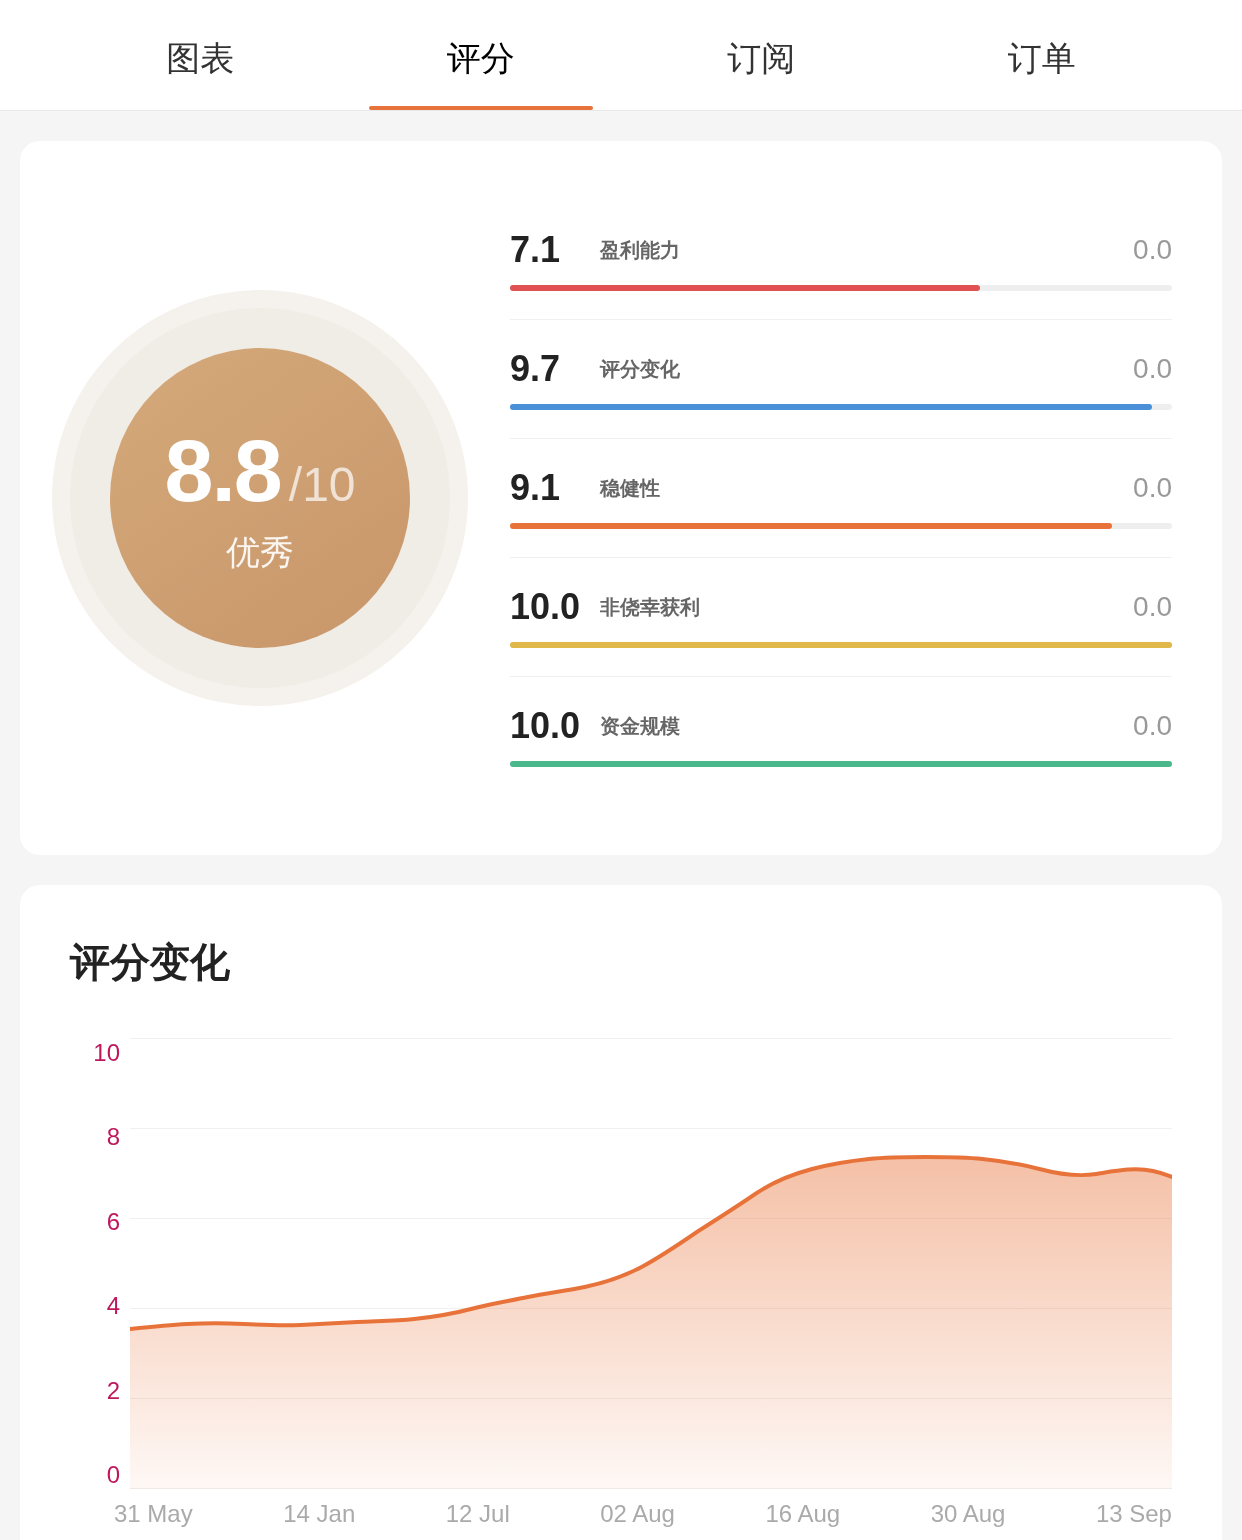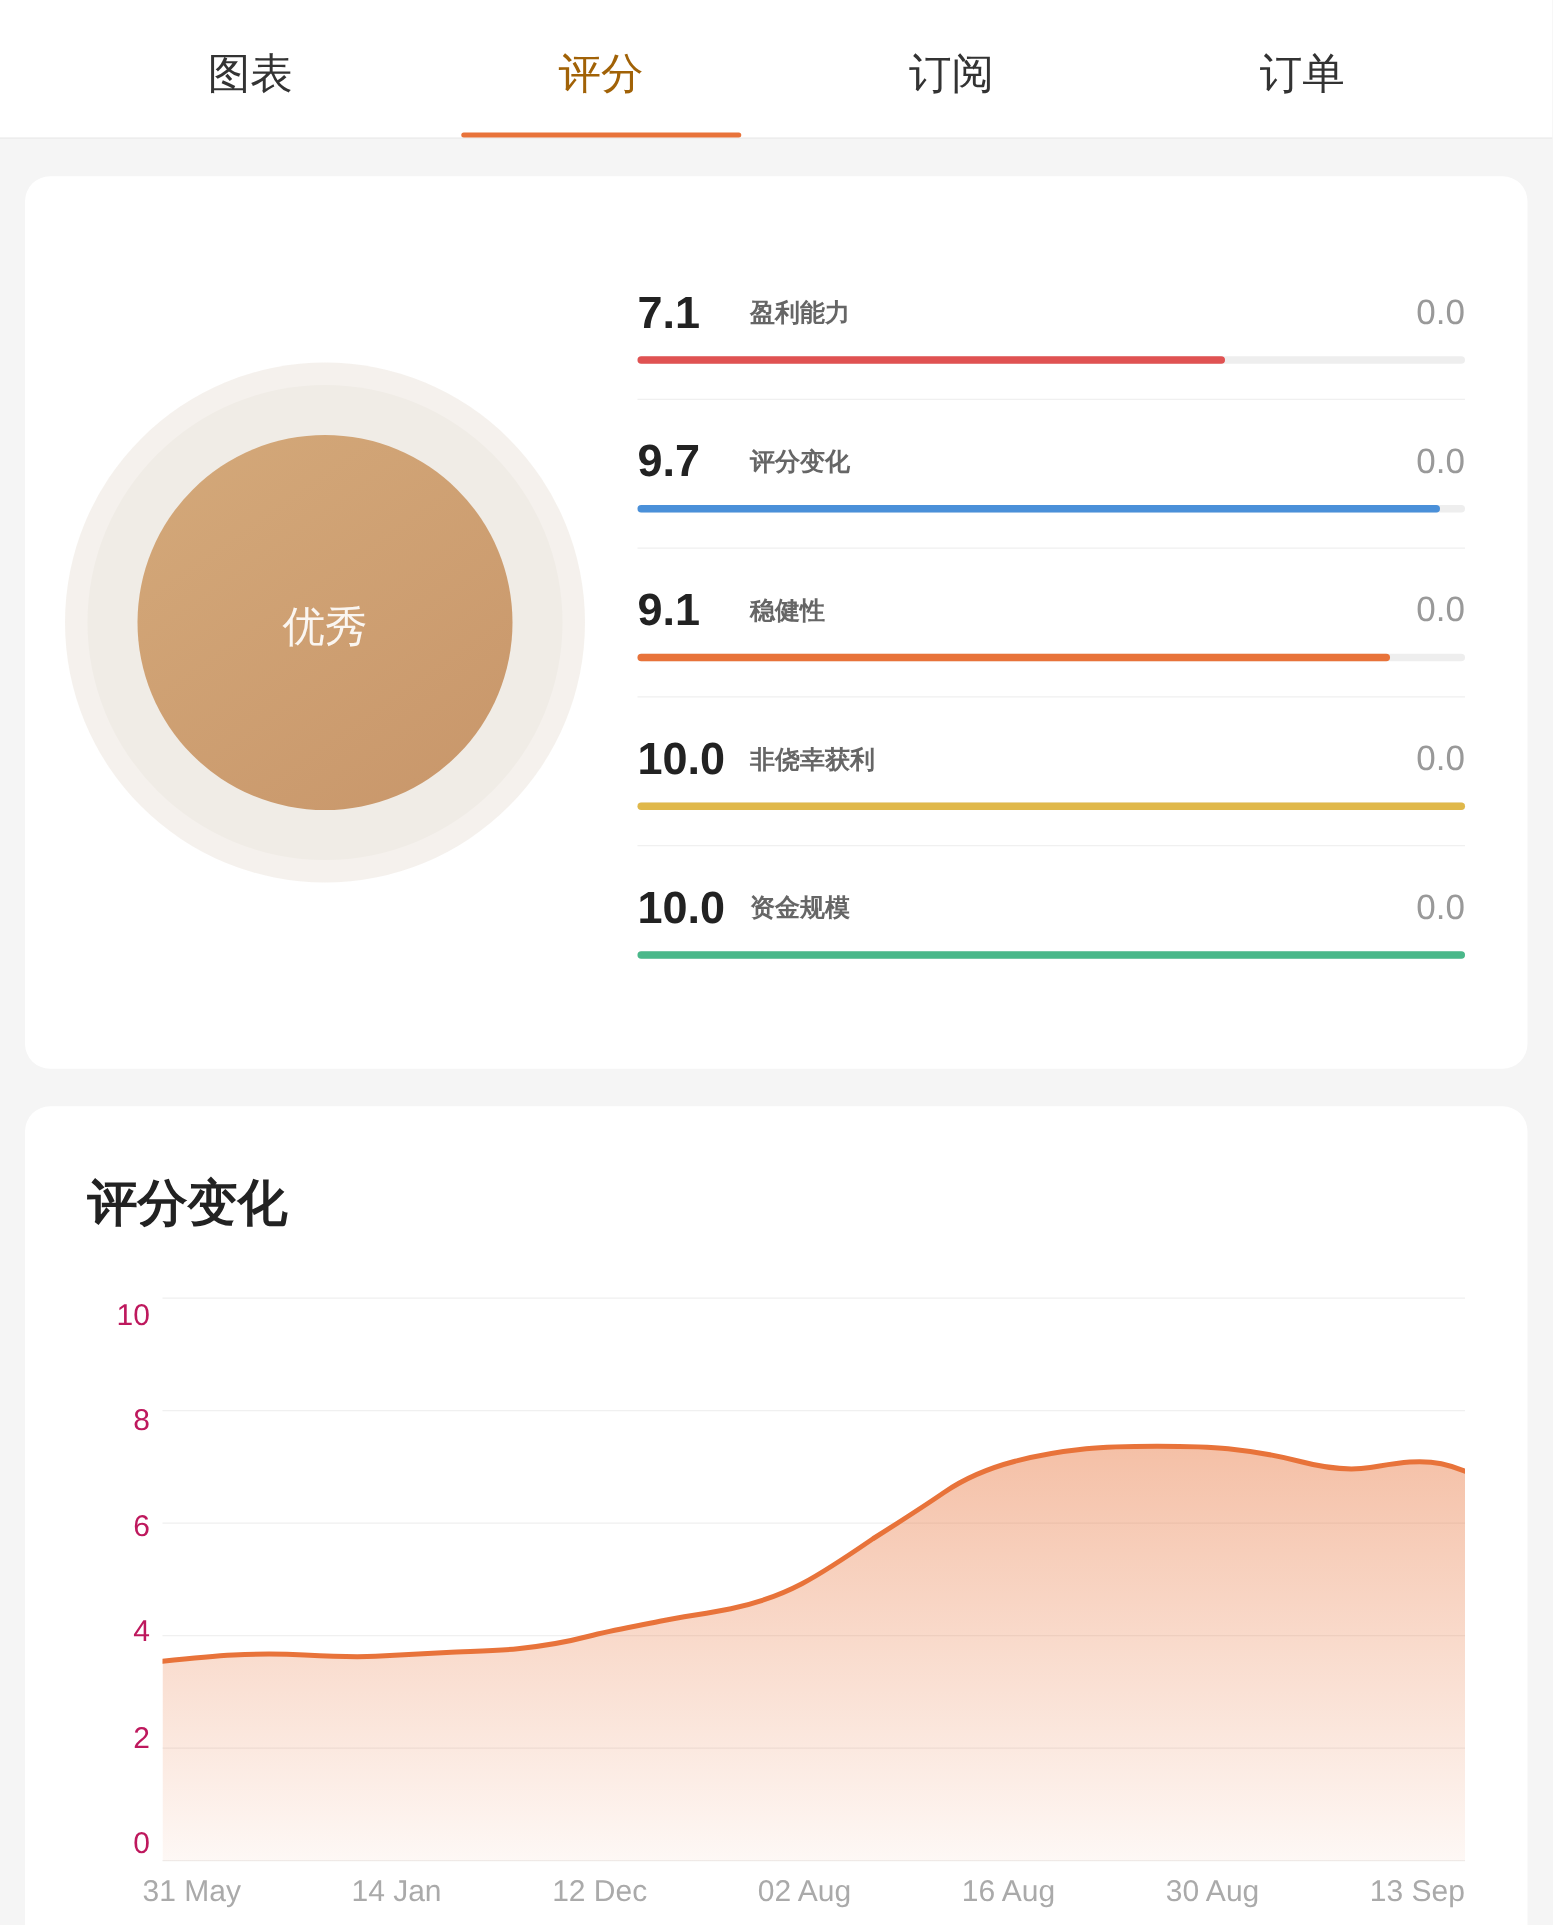--- a/index.html
+++ b/index.html
@@ -20,21 +20,21 @@
     .tab-item {
       flex: 1;
       text-align: center;
       padding: 36px 0 28px;
       font-size: 34px;
       color: #333;
       cursor: pointer;
       position: relative;
     }
     .tab-item.active {
-      color: #a16207;
+      color: #000000;
     }
     .tab-item.active::after {
       content: '';
       position: absolute;
       bottom: 0;
       left: 10%;
       width: 80%;
       height: 4px;
       background: #e8733a;
       border-radius: 2px;
@@ -236,20 +236,24 @@
   <div class="tab-item active">评分</div>
   <div class="tab-item">订阅</div>
   <div class="tab-item">订单</div>
 </div>
 
 <div class="score-card">
 
   <div class="circle-container">
     <div class="circle-outer">
       <div class="circle-inner">
+        <div class="score-main">
+          <span class="score-number">8.8</span>
+          <span class="score-out-of">/10</span>
+        </div>
         <div class="score-label">优秀</div>
       </div>
     </div>
   </div>
 
   <div class="metrics-list">
 
   <div class="metric-item">
       <div class="metric-header">
         <span class="metric-value">7.1</span>
@@ -340,21 +344,21 @@
         <path d="M0,290 C20,288 40,286 60,285 C80,284 100,284 120,285 C140,286 160,287 180,286 C200,285 220,284 240,283 C260,282 280,282 300,280 C320,278 340,275 360,270 C380,265 400,262 420,258 C440,254 460,252 480,248 C500,244 520,238 540,228 C560,218 580,205 600,192 C620,180 640,168 660,155 C680,142 700,135 720,130 C740,125 760,122 780,120 C800,118 820,118 840,118 C860,118 880,118 900,120 C920,122 940,125 960,130 C980,135 1000,138 1020,135 C1040,132 1060,128 1080,132 C1090,134 1095,136 1100,138 L1100,450 L0,450 Z" fill="url(#areaGrad)"></path>
 
         <path d="M0,290 C20,288 40,286 60,285 C80,284 100,284 120,285 C140,286 160,287 180,286 C200,285 220,284 240,283 C260,282 280,282 300,280 C320,278 340,275 360,270 C380,265 400,262 420,258 C440,254 460,252 480,248 C500,244 520,238 540,228 C560,218 580,205 600,192 C620,180 640,168 660,155 C680,142 700,135 720,130 C740,125 760,122 780,120 C800,118 820,118 840,118 C860,118 880,118 900,120 C920,122 940,125 960,130 C980,135 1000,138 1020,135 C1040,132 1060,128 1080,132 C1090,134 1095,136 1100,138" fill="none" stroke="#e8733a" stroke-width="4" stroke-linejoin="round" stroke-linecap="round"></path>
       </svg>
     </div>
 
     <div class="x-axis">
 
     <div class="x-label">31 May</div>
         <div class="x-label">14 Jan</div>
-        <div class="x-label">12 Dec</div>
+        <div class="x-label">12 Jul</div>
         <div class="x-label">02 Aug</div>
         <div class="x-label">16 Aug</div>
         <div class="x-label">30 Aug</div>
         <div class="x-label">13 Sep</div>
       </div>
   </div>
 
 </div>
 
 </body></html>

